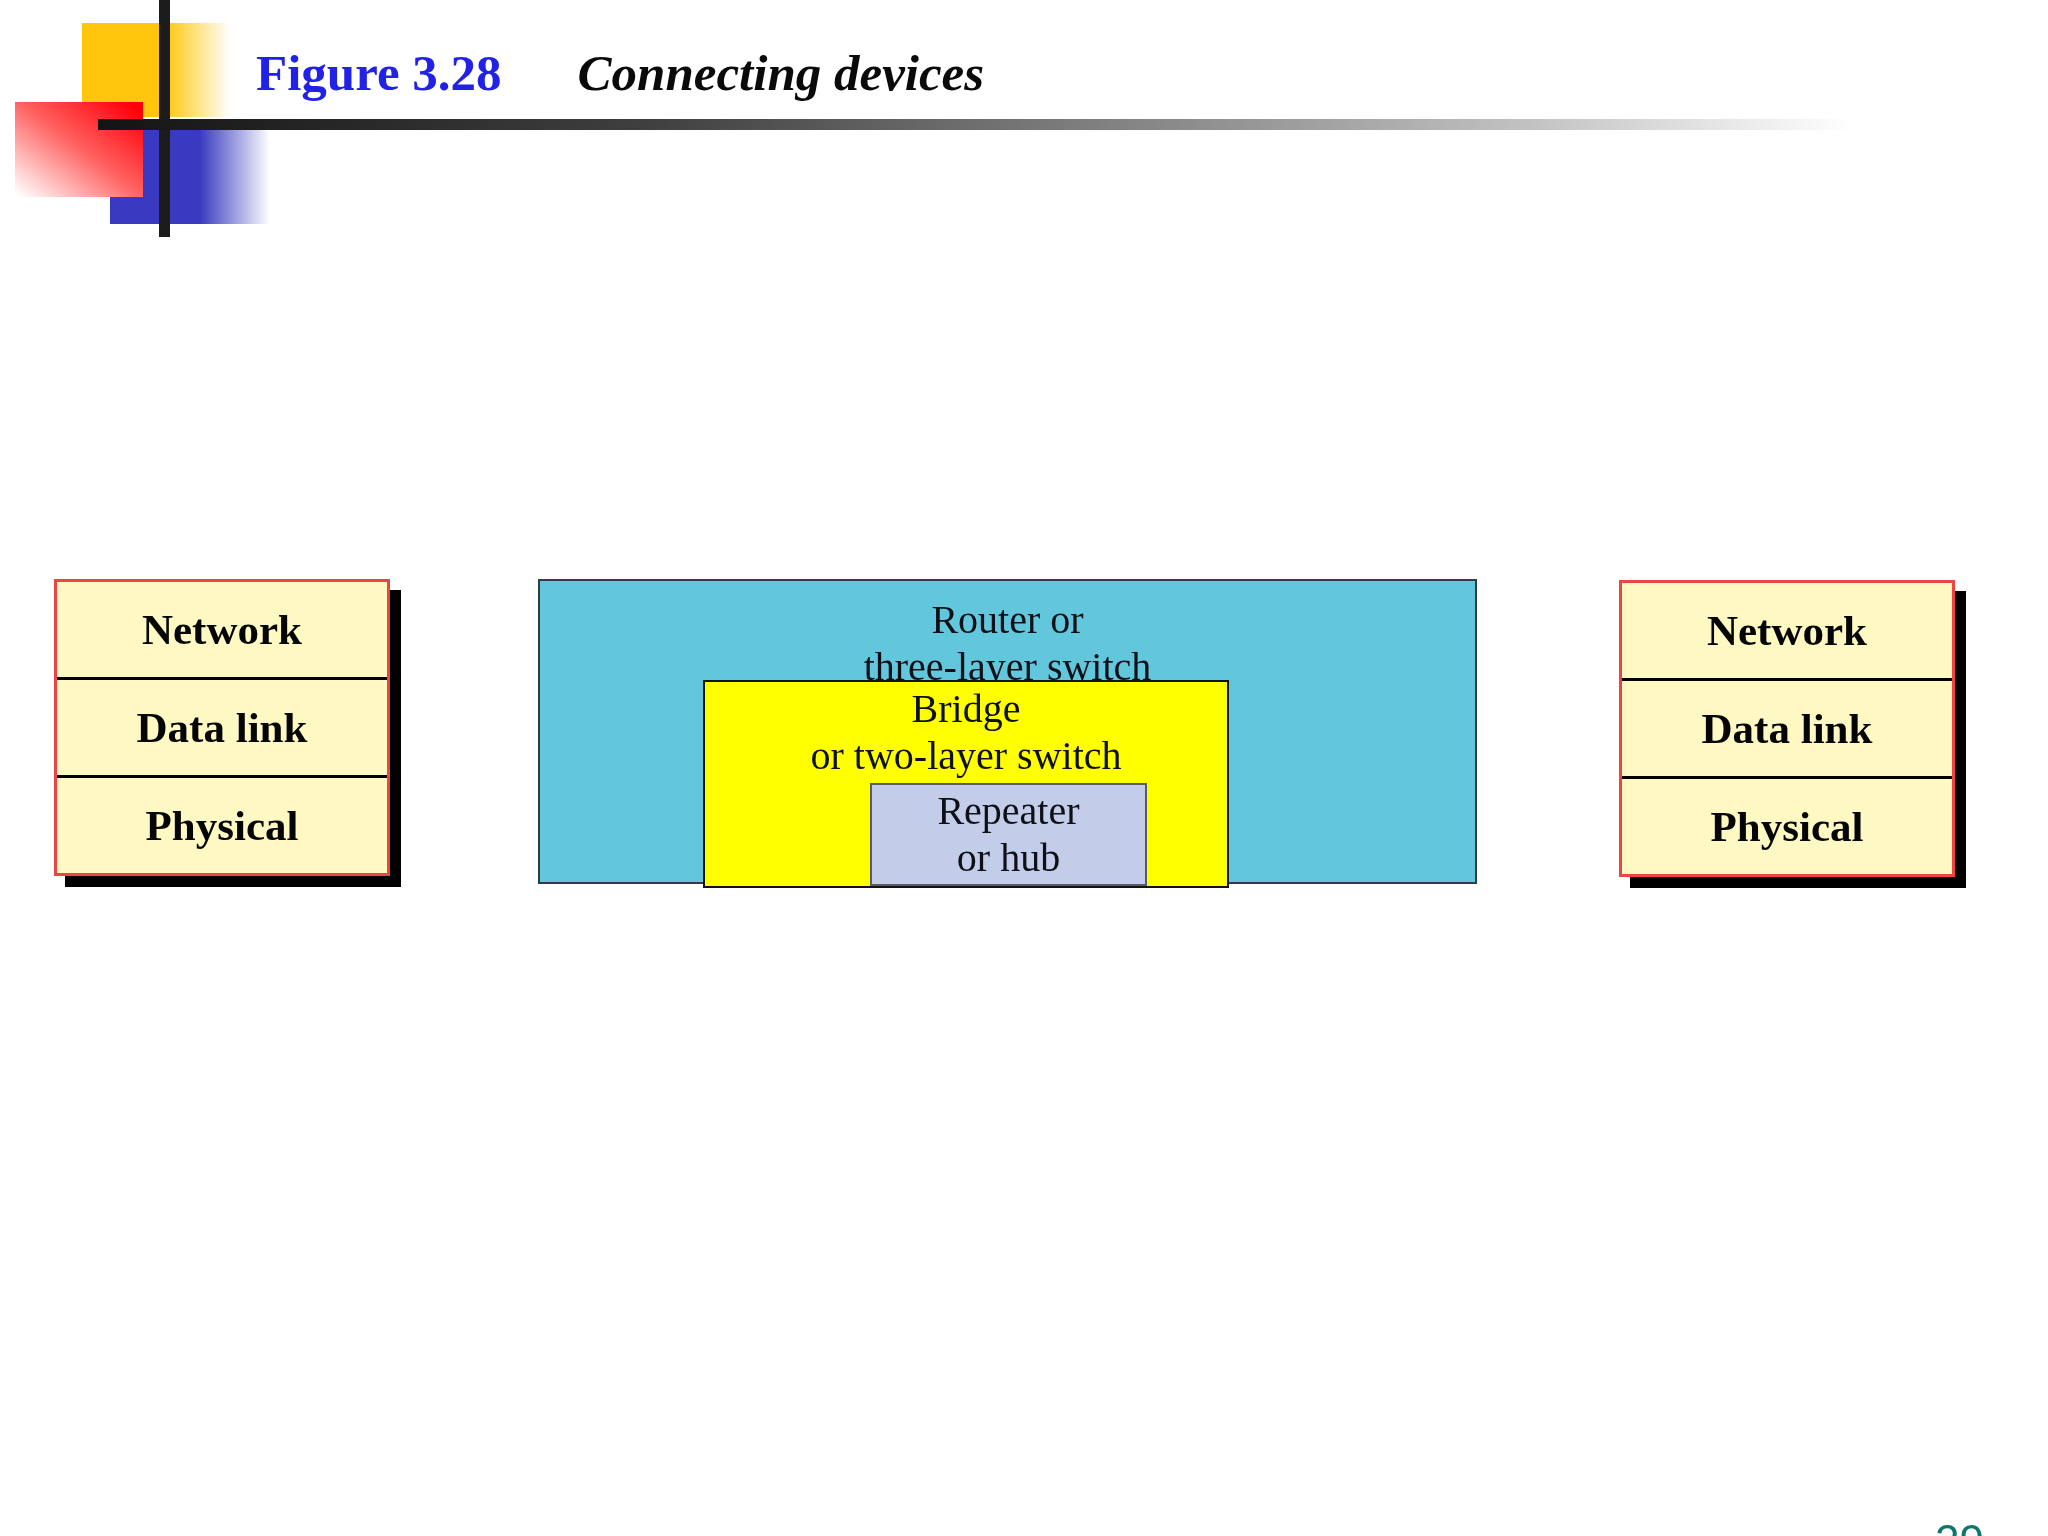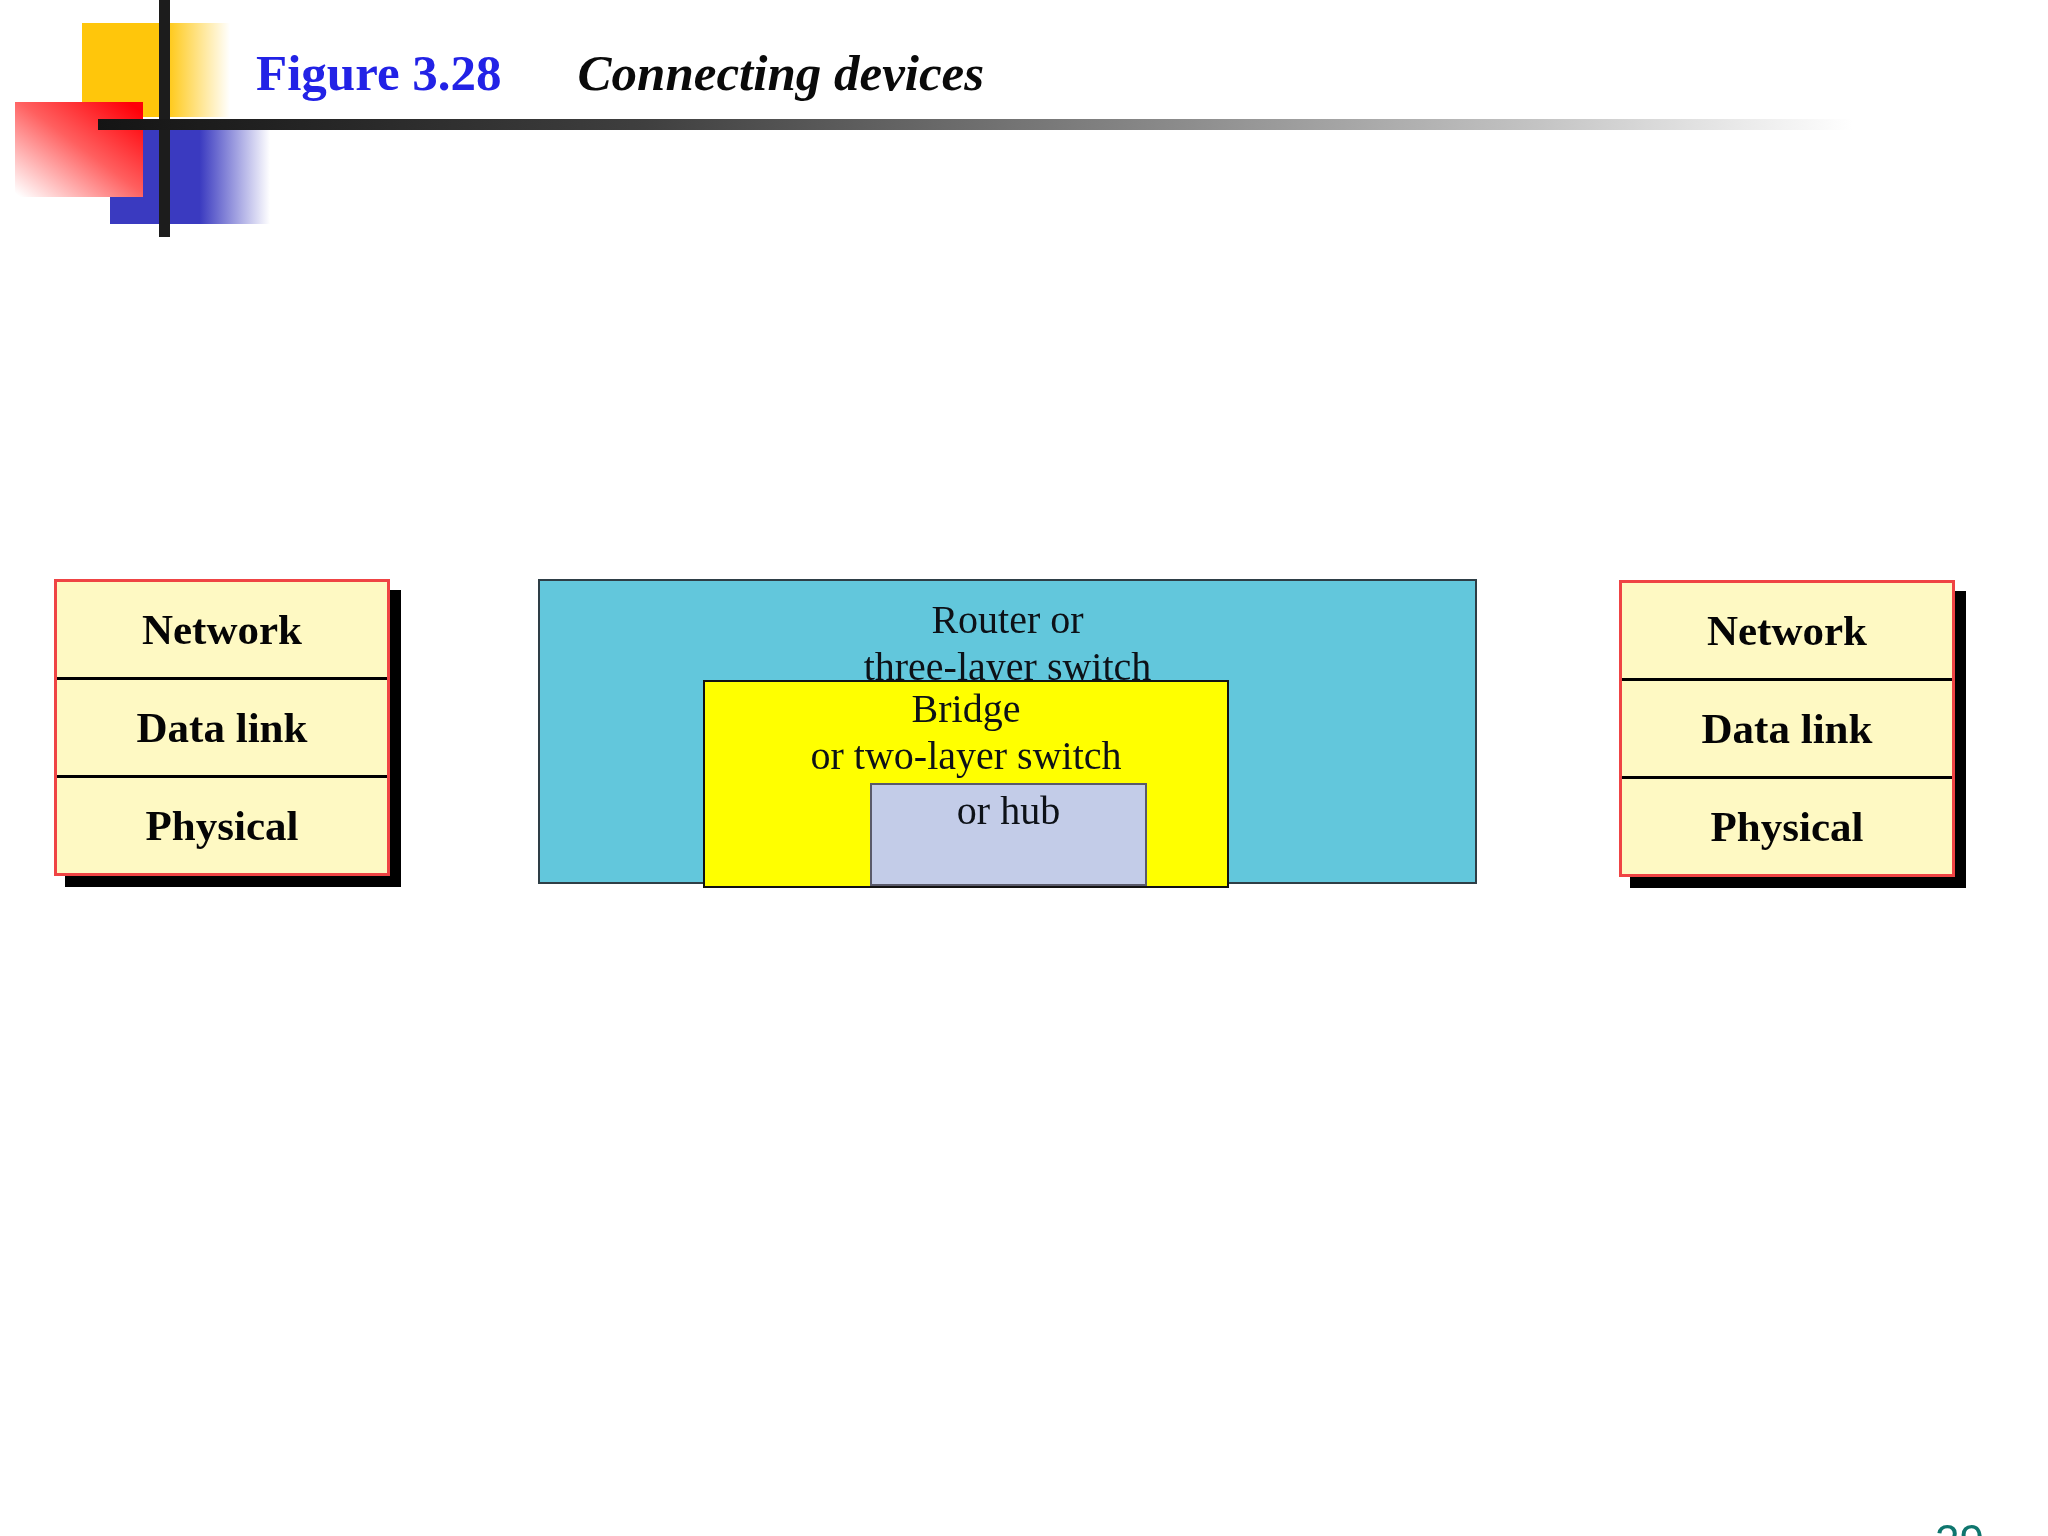--- a/index.html
+++ b/index.html
@@ -128,20 +128,21 @@
     </div>
   </div>
   <div class="device device-bridge">
     <div class="device-label">
       <div>Bridge</div>
       <div>or two-layer switch</div>
     </div>
   </div>
   <div class="device device-repeater">
     <div class="device-label">
+      <div>Repeater</div>
       <div>or hub</div>
     </div>
   </div>
 
   <div class="stack stack-right">
     <div class="stack-row">Network</div>
     <div class="stack-row">Data link</div>
     <div class="stack-row">Physical</div>
   </div>
 

